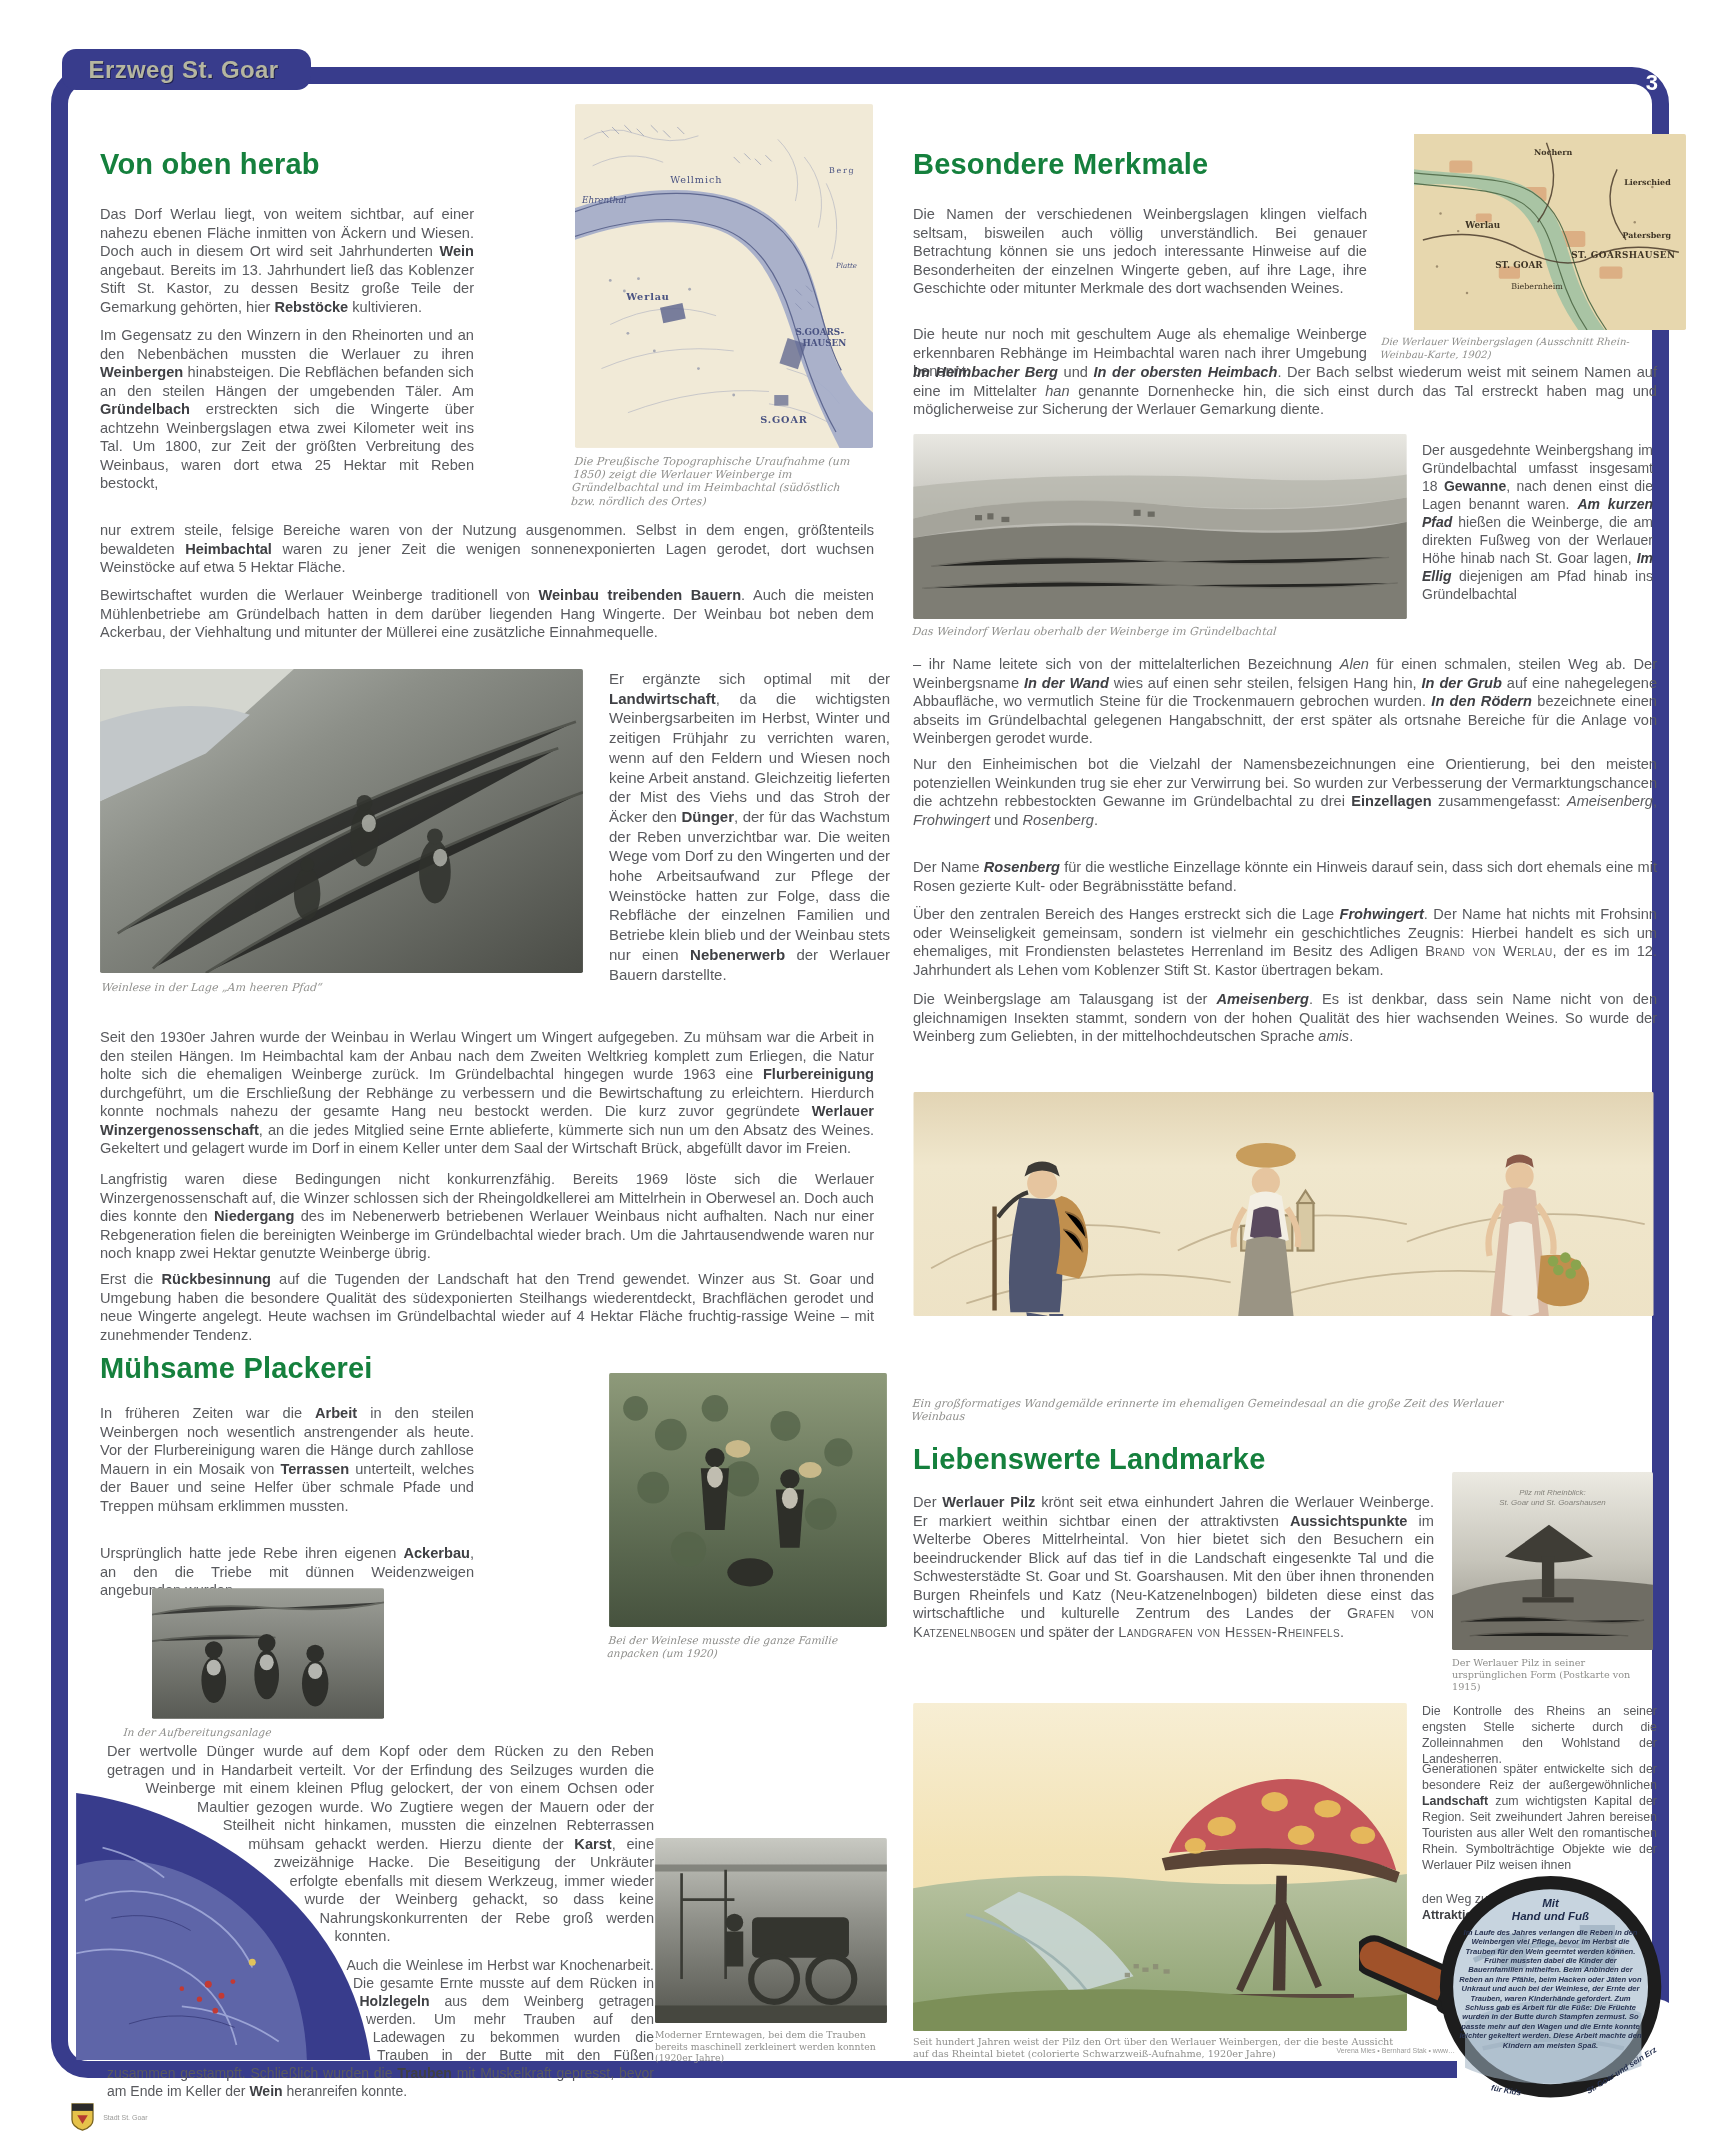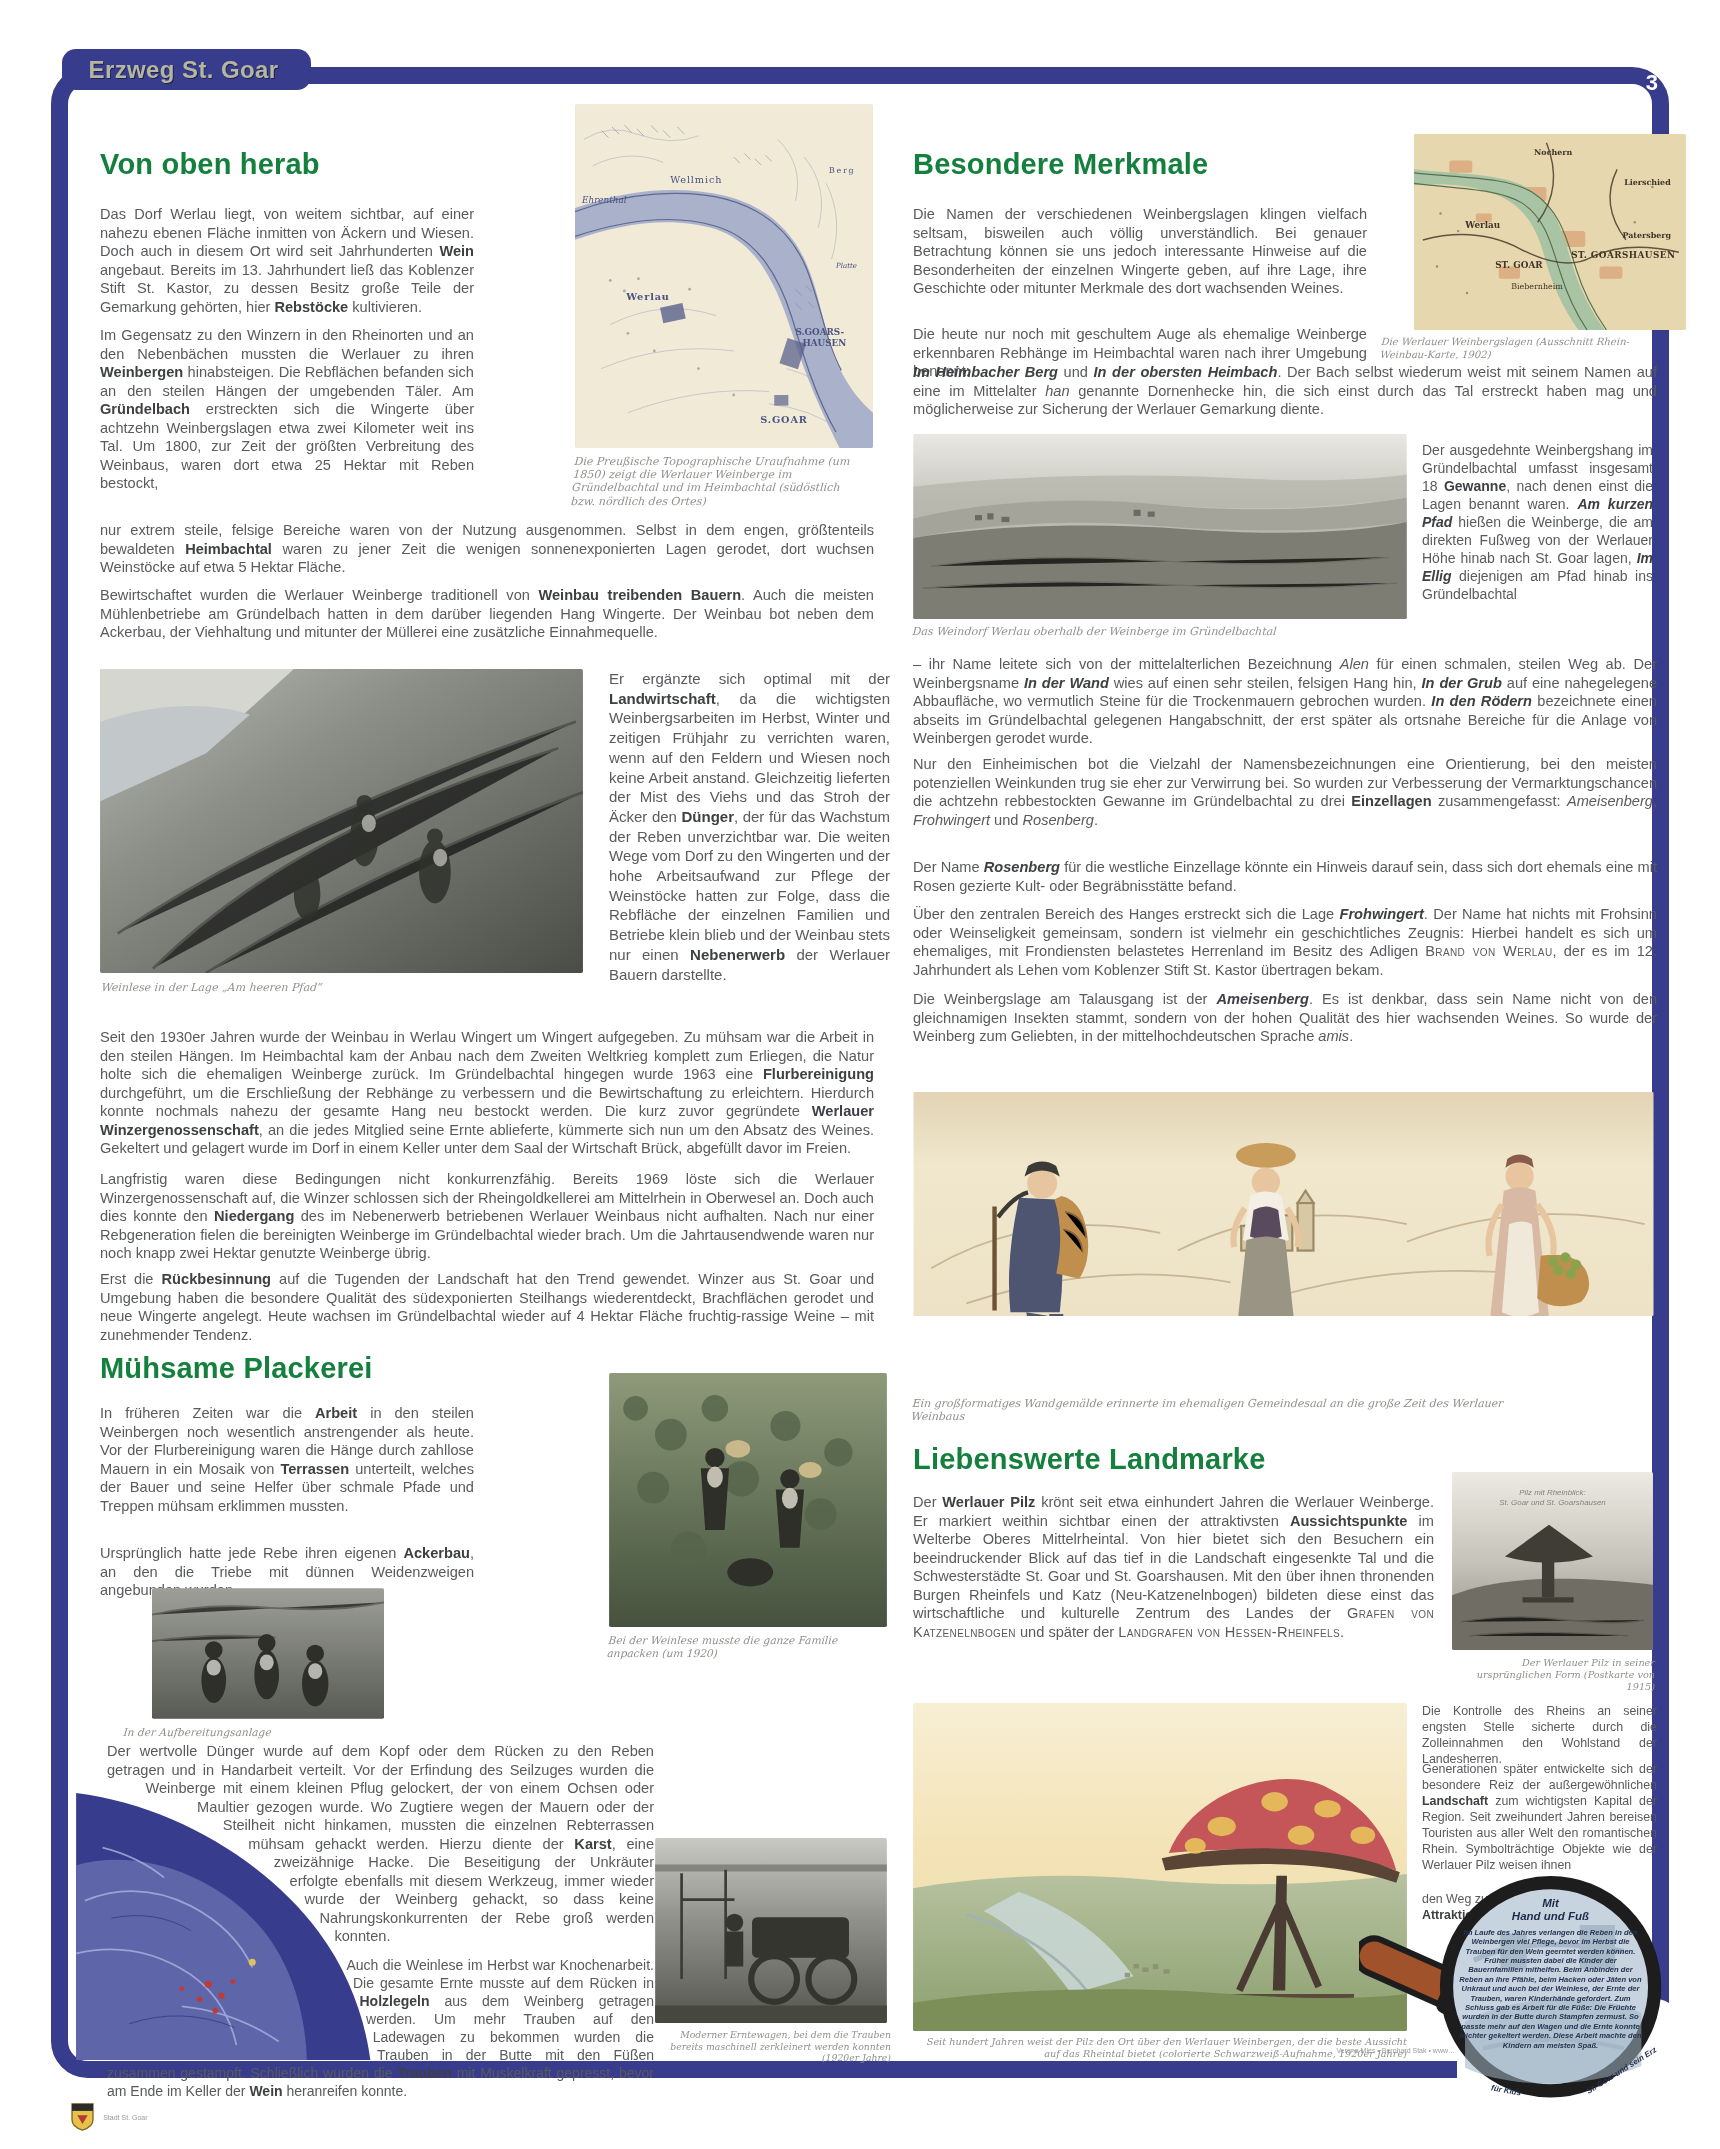--- a/index.html
+++ b/index.html
@@ -18,21 +18,21 @@
   .sc{font-variant:small-caps;letter-spacing:0.4px;}
   .cap{color:#8f8f8c;font-size:11px;line-height:13.2px;font-style:italic;
        font-family:"DejaVu Serif",serif;transform:skewX(-5deg);transform-origin:left top;}
   .photo{position:absolute;overflow:hidden;border-radius:1.8px;}
   .flow{position:absolute;left:69px;top:1742px;width:565px;padding-left:18px;box-sizing:border-box;margin-left:20px;}
   .corner-float{float:left;width:379px;height:318px;margin-left:-31px;
     shape-outside:polygon(0 18%,22% 25%,46% 44%,63% 67%,74% 100%,0 100%);shape-margin:12.4px;}
   .flow p{margin:0 0 10.6px 0;}
   .mag-body{color:#273251;font-size:7.6px;line-height:9.4px;text-align:center;font-style:italic;font-weight:600;}
   .mag-title{color:#1d2a4a;font-size:11.5px;line-height:13.2px;font-weight:bold;font-style:italic;text-align:center;}
-  .tinycap{color:#8f8f8c;font-size:9.7px;line-height:12px;font-style:italic;font-family:"DejaVu Serif",serif;text-align:right;}
+  .tinycap{color:#8f8f8c;font-size:9.7px;line-height:12px;font-family:"DejaVu Serif",serif;}
 </style>
 </head>
 <body>
 
 <div class="page">
 
   <div class="frame"></div>
 
   <div class="tab"><span>Erzweg St. Goar</span></div>
   <div class="pagenum">3</div>

